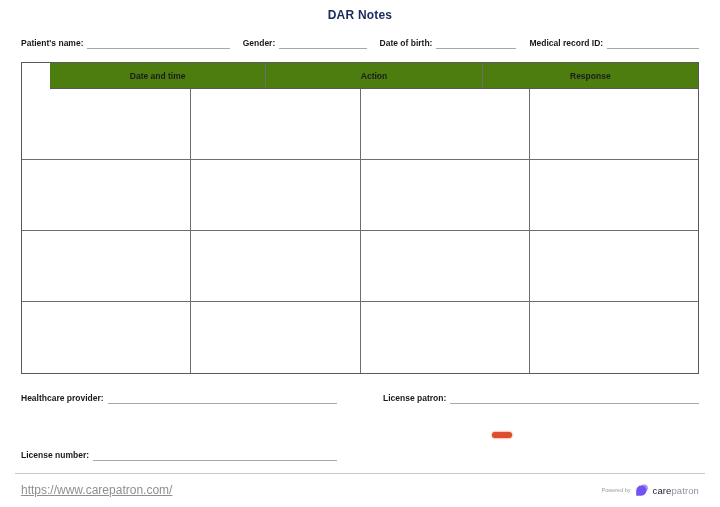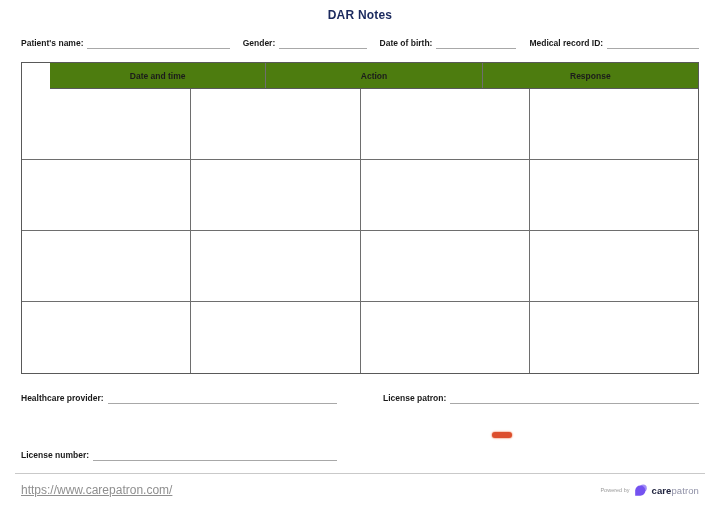--- a/index.html
+++ b/index.html
@@ -100,21 +100,21 @@
   }
   .site-link {
     font-size: 12px;
     color: #8f8f8f;
     text-decoration: underline;
     cursor: pointer;
   }
   .powered { display: flex; align-items: center; gap: 4px; }
   .powered-by-label { font-size: 5.5px; color: #9b9b9b; }
   .brand { font-size: 9.5px; letter-spacing: 0.1px; }
-  .brand-bold { font-weight: bold; color: #20243f; }
+  .brand-bold { font-weight: normal; color: #20243f; }
   .brand-light { color: #8f90a6; }
   .logo-icon { display: inline-block; line-height: 0; }
 </style>
 </head>
 <body>
 
 <div class="page-title">DAR Notes</div>
 
 <div class="patient-row">
   <div class="field pf0">

